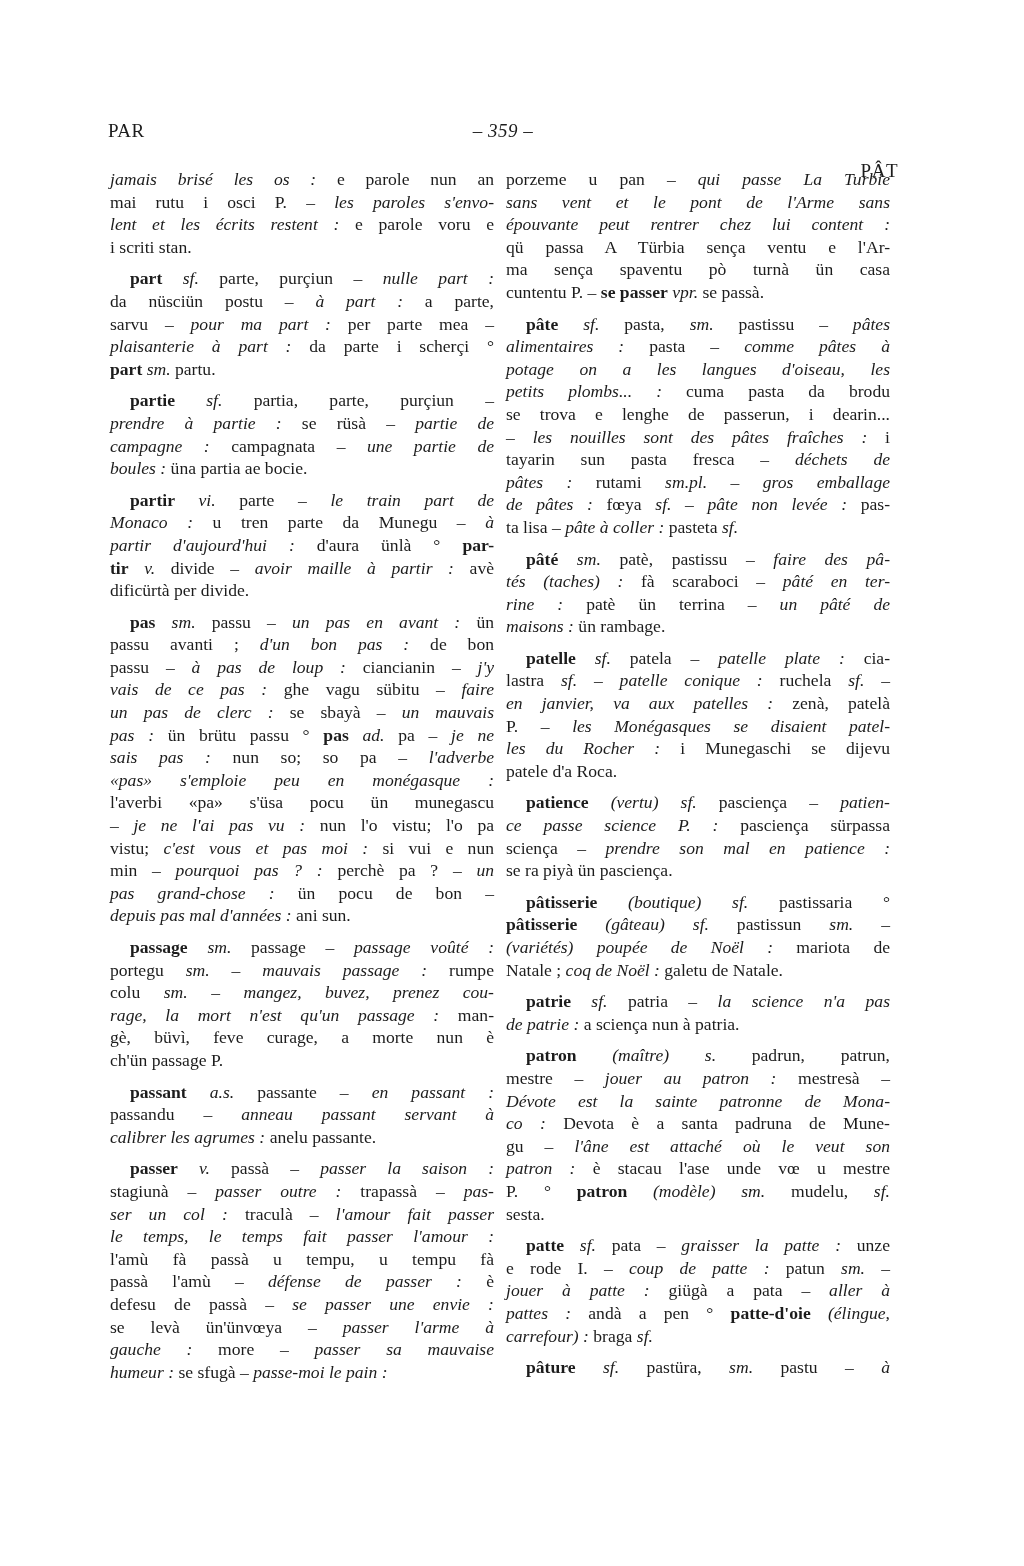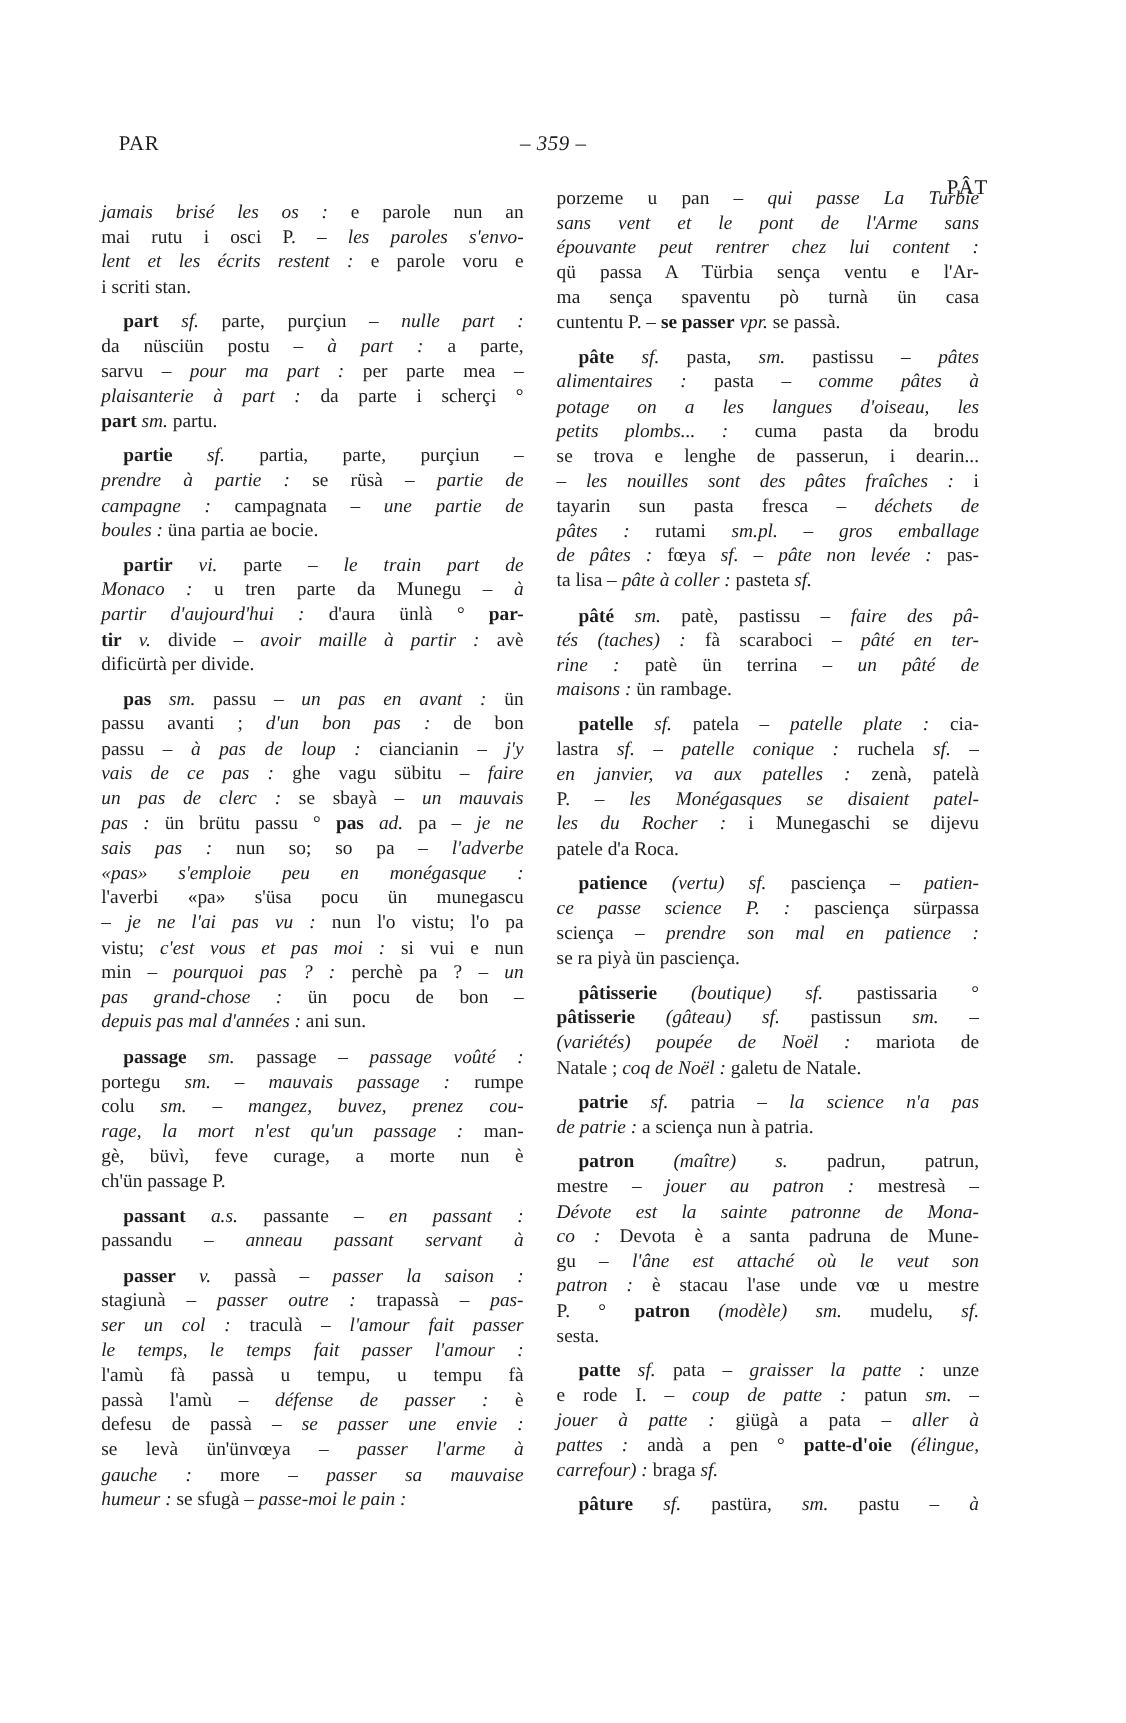--- a/index.html
+++ b/index.html
@@ -5,21 +5,21 @@
   html, body { margin: 0; padding: 0; background: #ffffff; }
   body { width: 1024px; height: 1566px; position: relative; overflow: hidden;
          font-family: "Liberation Serif", "DejaVu Serif", serif; color: #1c1c1c; }
   .page-header { position: absolute; top: 120px; left: 108px; width: 790px; height: 30px;
                  font-size: 19px; letter-spacing: 0.5px; }
   .page-header .left { position: absolute; left: 0; top: 0; }
   .page-header .center { position: absolute; left: 0; right: 0; top: 0; text-align: center; font-style: italic; }
   .page-header .right { position: absolute; right: 0; top: 0; margin-top: 40px; }
   .column { position: absolute; top: 168px; width: 384px; font-size: 17.6px; line-height: 22.6px;
             text-align: justify; }
-  .col-left { left: 92px; margin-top: 13px; }
+  .col-left { left: 110px; }
   .col-right { left: 506px; }
   .line { display: block; white-space: nowrap; text-align: justify; text-align-last: justify; height: 22.6px; }
   .line.last { text-align-last: left; }
   .entry { margin-bottom: 9px; }
   .entry .line.first { padding-left: 20px; }
   .entry.cont .line.first { padding-left: 0; }
   b { font-weight: bold; }
   i { font-style: italic; }
 </style>
 </head>
@@ -78,20 +78,21 @@
       <span class="line first"><b>passage</b><i> sm.</i><span> passage – </span><i>passage voûté :</i></span>
       <span class="line"><span>portegu </span><i>sm.</i><span> – </span><i>mauvais passage :</i><span> rumpe</span></span>
       <span class="line"><span>colu </span><i>sm.</i><span> – </span><i>mangez, buvez, prenez cou-</i></span>
       <span class="line"><i>rage, la mort n'est qu'un passage :</i><span> man-</span></span>
       <span class="line"><span>gè, büvì, feve curage, a morte nun è</span></span>
       <span class="line last"><span>ch'ün passage P.</span></span>
     </div>
     <div class="entry">
       <span class="line first"><b>passant</b><i> a.s.</i><span> passante – </span><i>en passant :</i></span>
       <span class="line"><span>passandu – </span><i>anneau passant servant à</i></span>
+      <span class="line last"><i>calibrer les agrumes :</i><span> anelu passante.</span></span>
     </div>
     <div class="entry">
       <span class="line first"><b>passer</b><i> v.</i><span> passà – </span><i>passer la saison :</i></span>
       <span class="line"><span>stagiunà – </span><i>passer outre :</i><span> trapassà – </span><i>pas-</i></span>
       <span class="line"><i>ser un col :</i><span> traculà – </span><i>l'amour fait passer</i></span>
       <span class="line"><i>le temps, le temps fait passer l'amour :</i></span>
       <span class="line"><span>l'amù fà passà u tempu, u tempu fà</span></span>
       <span class="line"><span>passà l'amù – </span><i>défense de passer :</i><span> è</span></span>
       <span class="line"><span>defesu de passà – </span><i>se passer une envie :</i></span>
       <span class="line"><span>se levà ün'ünvœya – </span><i>passer l'arme à</i></span>

